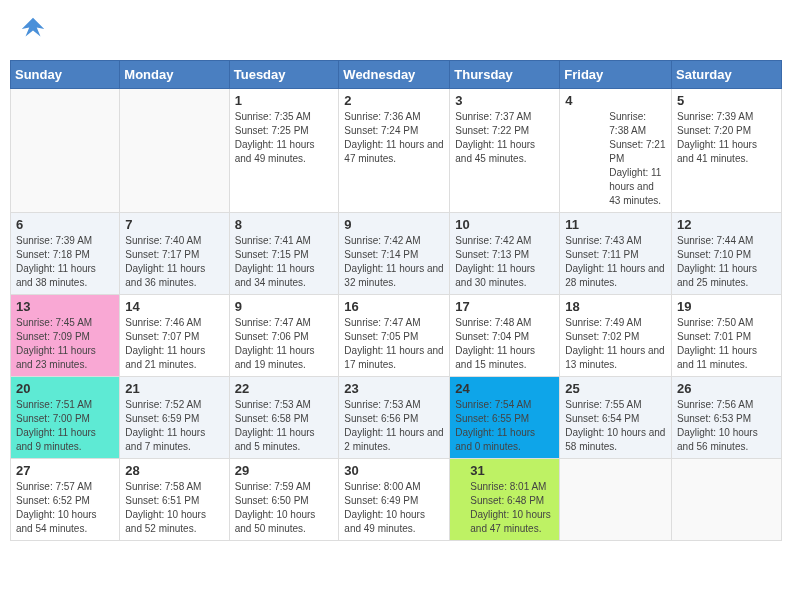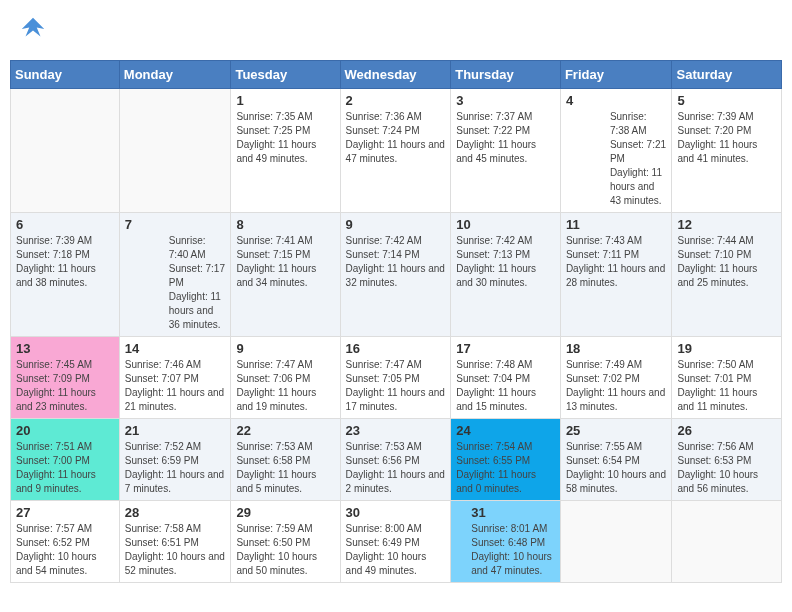--- a/index.html
+++ b/index.html
@@ -160,21 +160,21 @@
       </tr>
       <tr>
         <td style="background: rgb(240, 244, 249);">
           <span class="day-number">6</span>
           <div class="day-info" style="white-space: pre-line;">Sunrise: 7:39 AM
 Sunset: 7:18 PM
 Daylight: 11 hours and 38 minutes.</div>
         </td>
         <td style="background: rgb(240, 244, 249);">
           <span class="day-number">7</span>
-          <div class="day-info" style="white-space: pre-line; margin-left: 44px;">Sunrise: 7:40 AM
+          <div class="day-info" style="white-space: pre-line;">Sunrise: 7:40 AM
 Sunset: 7:17 PM
 Daylight: 11 hours and 36 minutes.</div>
         </td>
         <td style="background: rgb(240, 244, 249);">
           <span class="day-number">8</span>
           <div class="day-info" style="white-space: pre-line;">Sunrise: 7:41 AM
 Sunset: 7:15 PM
 Daylight: 11 hours and 34 minutes.</div>
         </td>
         <td style="background: rgb(240, 244, 249);">
@@ -308,21 +308,21 @@
           <div class="day-info" style="white-space: pre-line;">Sunrise: 7:59 AM
 Sunset: 6:50 PM
 Daylight: 10 hours and 50 minutes.</div>
         </td>
         <td style="background: rgb(255, 255, 255);">
           <span class="day-number">30</span>
           <div class="day-info" style="white-space: pre-line;">Sunrise: 8:00 AM
 Sunset: 6:49 PM
 Daylight: 10 hours and 49 minutes.</div>
         </td>
-        <td style="background: #7dd3fc; padding-left: 20px;">
+        <td style="background: #bef264; padding-left: 20px;">
           <span class="day-number">31</span>
           <div class="day-info" style="white-space: pre-line;">Sunrise: 8:01 AM
 Sunset: 6:48 PM
 Daylight: 10 hours and 47 minutes.</div>
         </td>
         <td class="empty-cell"></td>
         <td class="empty-cell"></td>
       </tr>
     </tbody>
 </table>

